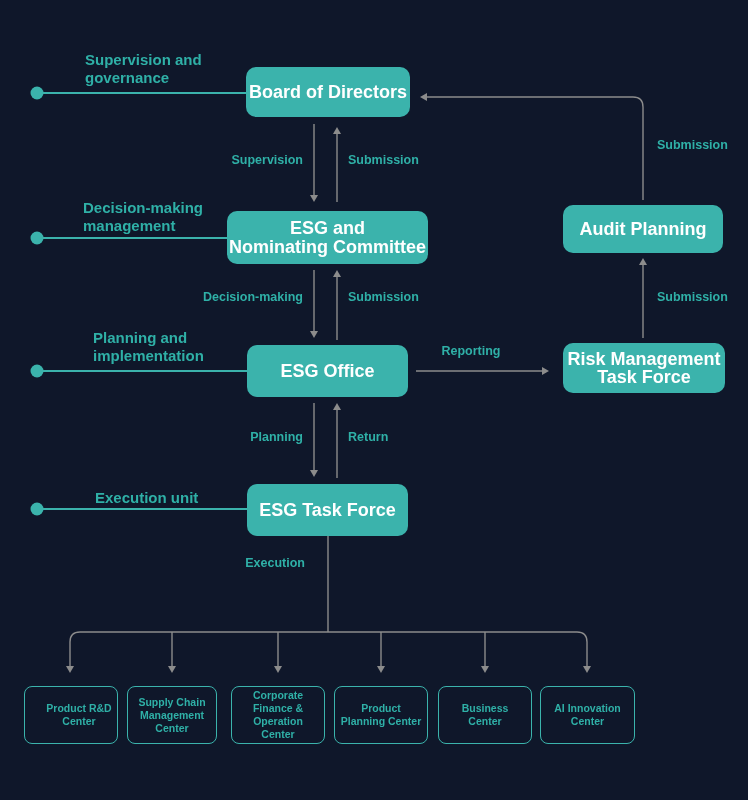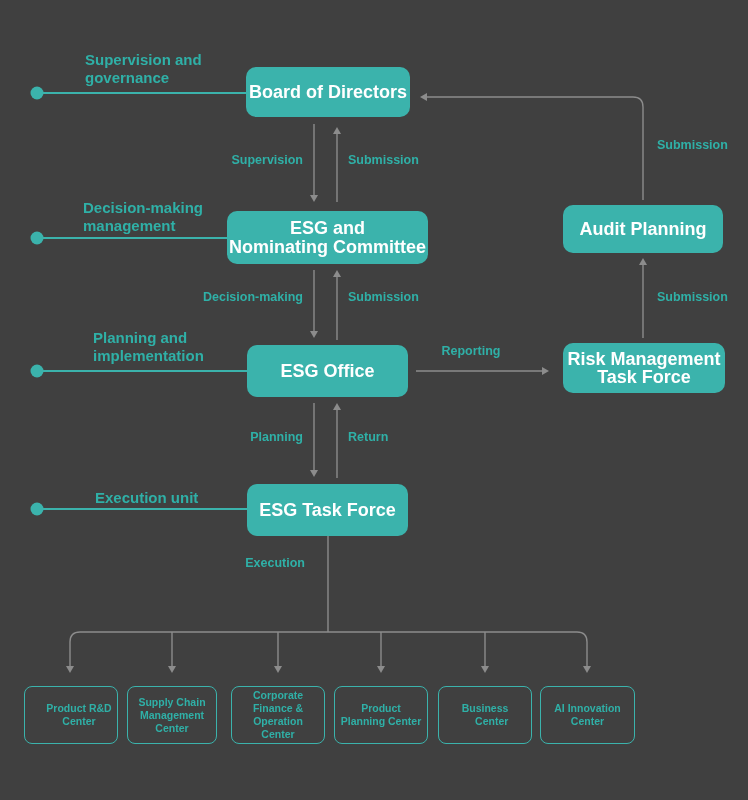--- a/index.html
+++ b/index.html
@@ -1,17 +1,17 @@
 <!DOCTYPE html>
 <html><head>
 <meta charset="utf-8">
 <style>
   html,body{margin:0;padding:0;}
   body{background:#e9e9e7;font-family:"Liberation Sans",sans-serif;}
-  #canvas{position:relative;width:748px;height:800px;background:#404040;overflow:hidden;}
+  #canvas{position:relative;width:748px;height:800px;background:#0f172a;overflow:hidden;}
   svg.connectors{position:absolute;left:0;top:0;width:748px;height:800px;}
   .node{position:absolute;display:flex;align-items:center;justify-content:center;
         background:#3bb3ac;color:#ffffff;font-weight:bold;font-size:18px;line-height:19px;
         border-radius:10px;text-align:center;white-space:pre-line;}
   .lane-label{position:absolute;color:#2fb0a7;font-weight:bold;font-size:15px;line-height:18px;
         white-space:pre-line;}
   .edge-label{position:absolute;color:#2fb0a7;font-weight:bold;font-size:12.5px;line-height:15px;}
   .edge-label.r{text-align:right;}
   .edge-label.c{text-align:center;}
   .unit{position:absolute;top:686px;height:58px;display:flex;align-items:center;justify-content:center;
@@ -108,18 +108,18 @@
 Center</div>
   <div class="unit" style="left:127px;width:90px;">Supply Chain
 Management
 Center</div>
   <div class="unit" style="left:231px;width:94px;">Corporate
 Finance &amp;
 Operation
 Center</div>
   <div class="unit" style="left:334px;width:94px;">Product
 Planning Center</div>
-  <div class="unit" style="left:438px;width:94px;text-align:right;">Business
+  <div class="unit" style="left:438px;width:94px;">Business
 Center</div>
   <div class="unit" style="left:540px;width:95px;">AI Innovation
 Center</div>
 
 </div>
 
 </body></html>

